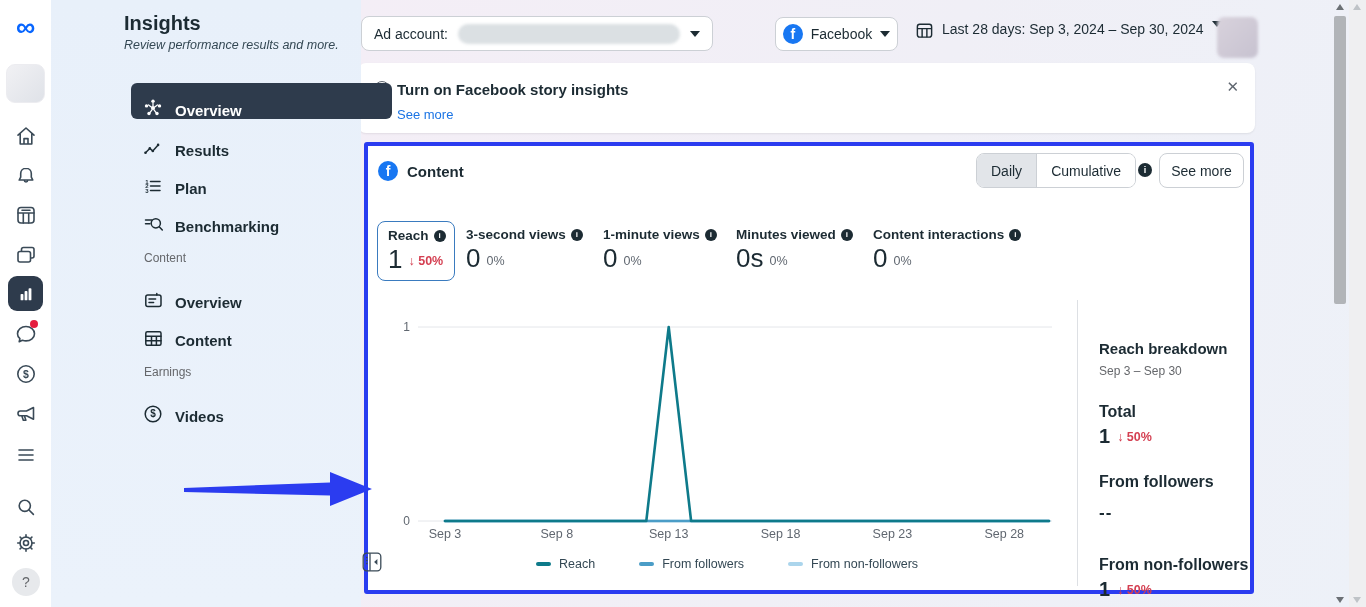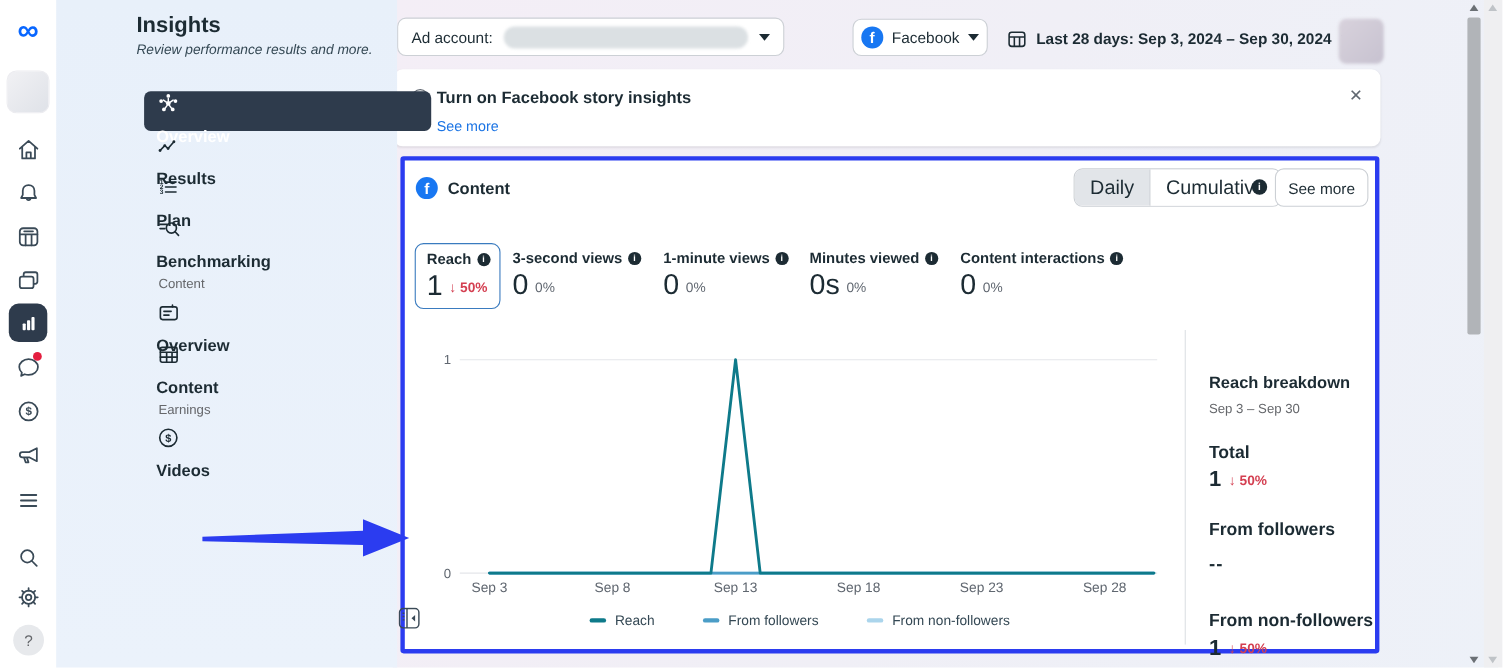--- a/index.html
+++ b/index.html
@@ -23,22 +23,22 @@
   .help-circle{position:absolute;left:12px;top:568px;width:28px;height:28px;border-radius:50%;
                background:#e7e9ec;color:#65676b;font-size:14px;display:flex;align-items:center;
                justify-content:center;cursor:pointer;}
 
   
   .sidebar{position:absolute;left:51px;top:0;width:310px;height:607px;
            background:linear-gradient(180deg,#e8f0fa,#ebf2fb);z-index:5;}
   .sb-title{position:absolute;left:73px;top:12px;font-size:20px;font-weight:700;}
   .sb-sub{position:absolute;left:73px;top:38px;font-size:12.5px;color:#344854;font-style:italic;}
   .sb-nav{position:absolute;left:80px;top:83px;width:261px;}
-  .sb-item{display:flex;align-items:flex-start;gap:11px;height:38px;padding-left:11px;
-           font-size:15px;font-weight:600;color:#1c2b33;cursor:pointer;border-radius:6px;flex-direction:column;}
+  .sb-item{display:flex;align-items:flex-end;gap:11px;height:38px;padding-left:11px;
+           font-size:15px;font-weight:600;color:#1c2b33;cursor:pointer;border-radius:6px;}
   .sb-item.active{background:#2e3b4c;color:#fff;height:36px;margin-bottom:2px;}
   .sb-item svg{width:22px;height:22px;stroke:#1c2b33;stroke-width:1.5;fill:none;
                stroke-linecap:round;stroke-linejoin:round;flex:0 0 22px;}
   .sb-item.active svg{stroke:#fff;}
   .sb-section{font-size:12px;color:#65676b;padding:16px 0 8px 13px;}
   .sb-collapse{position:absolute;left:311px;top:552px;width:20px;height:20px;cursor:pointer;}
   .sb-collapse svg{width:20px;height:20px;stroke:#3a4a57;stroke-width:1.3;fill:none;}
 
   
   .main{position:absolute;left:357px;top:0;width:1005px;height:607px;
@@ -48,22 +48,22 @@
               border:1px solid #ccd0d5;border-radius:8px;display:flex;align-items:center;
               padding:0 12px;font-size:14px;cursor:pointer;}
   .blur-pill{flex:1;height:20px;margin:0 10px;border-radius:10px;background:#dbe0e3;filter:blur(1.4px);}
   .caret-down{width:0;height:0;border-left:5px solid transparent;border-right:5px solid transparent;
               border-top:6px solid #1c2b33;}
   .fb-btn{position:absolute;left:418px;top:17px;width:123px;height:34px;background:#fff;
           border:1px solid #ccd0d5;border-radius:8px;display:flex;align-items:center;
           justify-content:center;gap:8px;font-size:14px;font-weight:500;cursor:pointer;}
   .fb-badge{width:20px;height:20px;border-radius:50%;background:#1877f2;color:#fff;font-weight:700;
             font-size:14px;display:flex;align-items:center;justify-content:center;line-height:1;}
-  .date-row{position:absolute;left:558px;top:21px;height:28px;display:flex;align-items:center;
-            gap:8px;font-size:14px;font-weight:700;cursor:pointer;}
+  .date-row{position:absolute;left:558px;top:21px;height:28px;display:flex;
+            gap:8px;font-size:14px;font-weight:400;cursor:pointer;}
   .date-row svg{width:19px;height:19px;stroke:#1c2b33;stroke-width:1.5;fill:none;}
   .avatar-top{position:absolute;left:860px;top:17px;width:41px;height:41px;border-radius:7px;
               background:linear-gradient(135deg,#d8d2dc,#c7c2d0);filter:blur(1.5px);}
 
   
   .banner{position:absolute;left:1px;top:63px;width:897px;height:70px;background:#fff;
           border-radius:8px;box-shadow:0 1px 2px rgba(0,0,0,.08);}
   .info-outline{position:absolute;left:16px;top:18px;width:16px;height:16px;border-radius:50%;
                 border:1.5px solid #606770;color:#606770;font-size:10px;display:flex;
                 align-items:center;justify-content:center;}
@@ -71,21 +71,21 @@
   .banner-link{position:absolute;left:39px;top:44px;font-size:13px;color:#1b74e4;cursor:pointer;}
   .banner-close{position:absolute;right:16px;top:15px;font-size:15px;color:#606770;cursor:pointer;}
 
   
   .content-wrap{position:absolute;left:7px;top:142px;width:890px;height:452px;background:#fff;
                 border:4px solid #2b3cf0;border-radius:3px;}
   .card-header{position:absolute;left:10px;top:15px;display:flex;align-items:center;gap:9px;
                font-size:15px;font-weight:600;}
   .toggle-group{position:absolute;left:608px;top:7px;height:35px;display:flex;border:1px solid #ccd0d5;
                 border-radius:8px;overflow:hidden;background:#fff;}
-  .toggle-btn{padding:0 14px;display:flex;align-items:center;font-size:18px;cursor:pointer;background:#fff;}
+  .toggle-btn{padding:0 14px;display:flex;align-items:center;font-size:14px;cursor:pointer;background:#fff;}
   .toggle-btn.sel{background:#e2e5e9;border-right:1px solid #ccd0d5;}
   .info-dot{width:14px;height:14px;border-radius:50%;background:#1c2b33;color:#fff;font-size:9px;
             font-weight:700;display:inline-flex;align-items:center;justify-content:center;flex:0 0 auto;}
   .info-dot.sm{width:12px;height:12px;font-size:8px;}
   .hdr-info{position:absolute;left:770px;top:17px;}
   .see-more-btn{position:absolute;left:791px;top:7px;width:85px;height:35px;background:#fff;
                 border:1px solid #ccd0d5;border-radius:8px;font-size:14px;font-weight:500;
                 display:flex;align-items:center;justify-content:center;cursor:pointer;}
 
   

